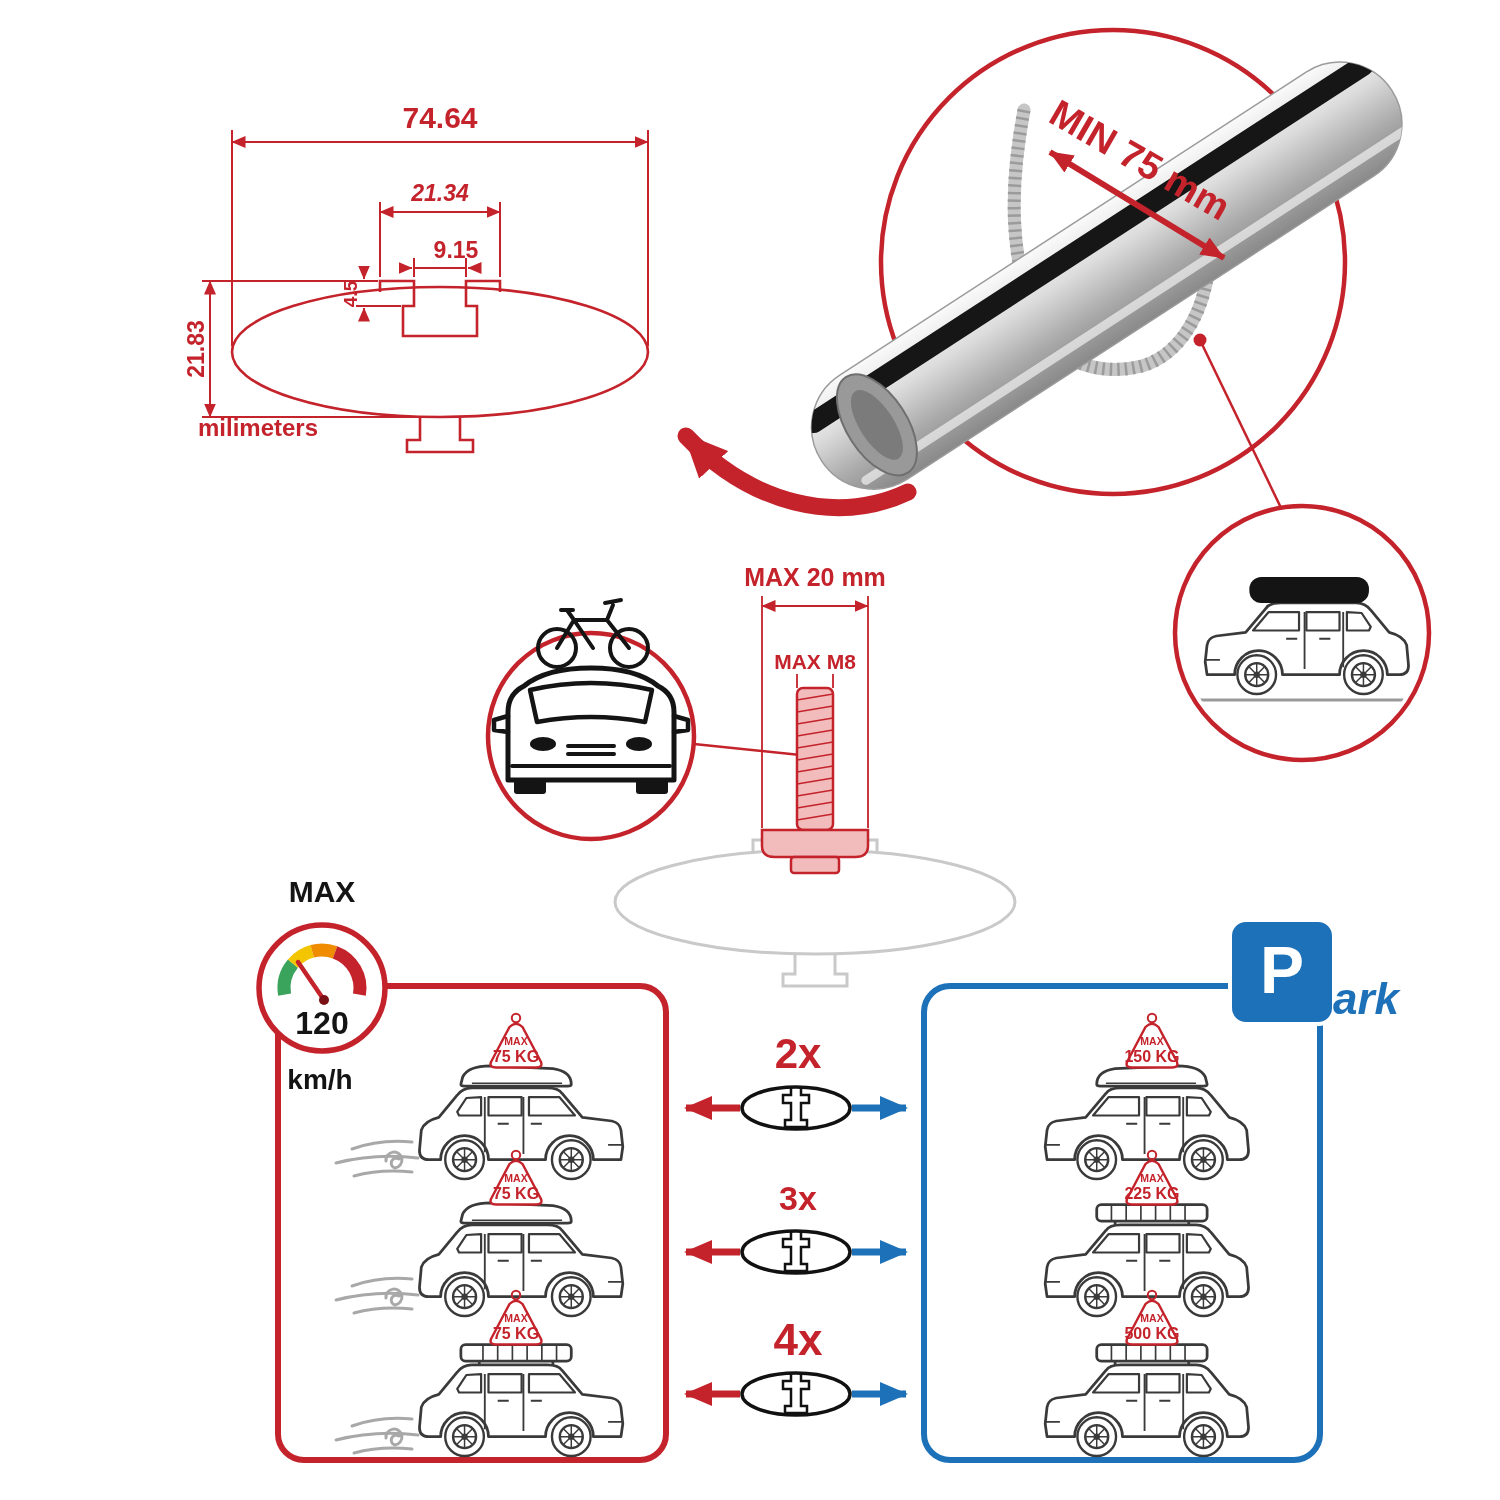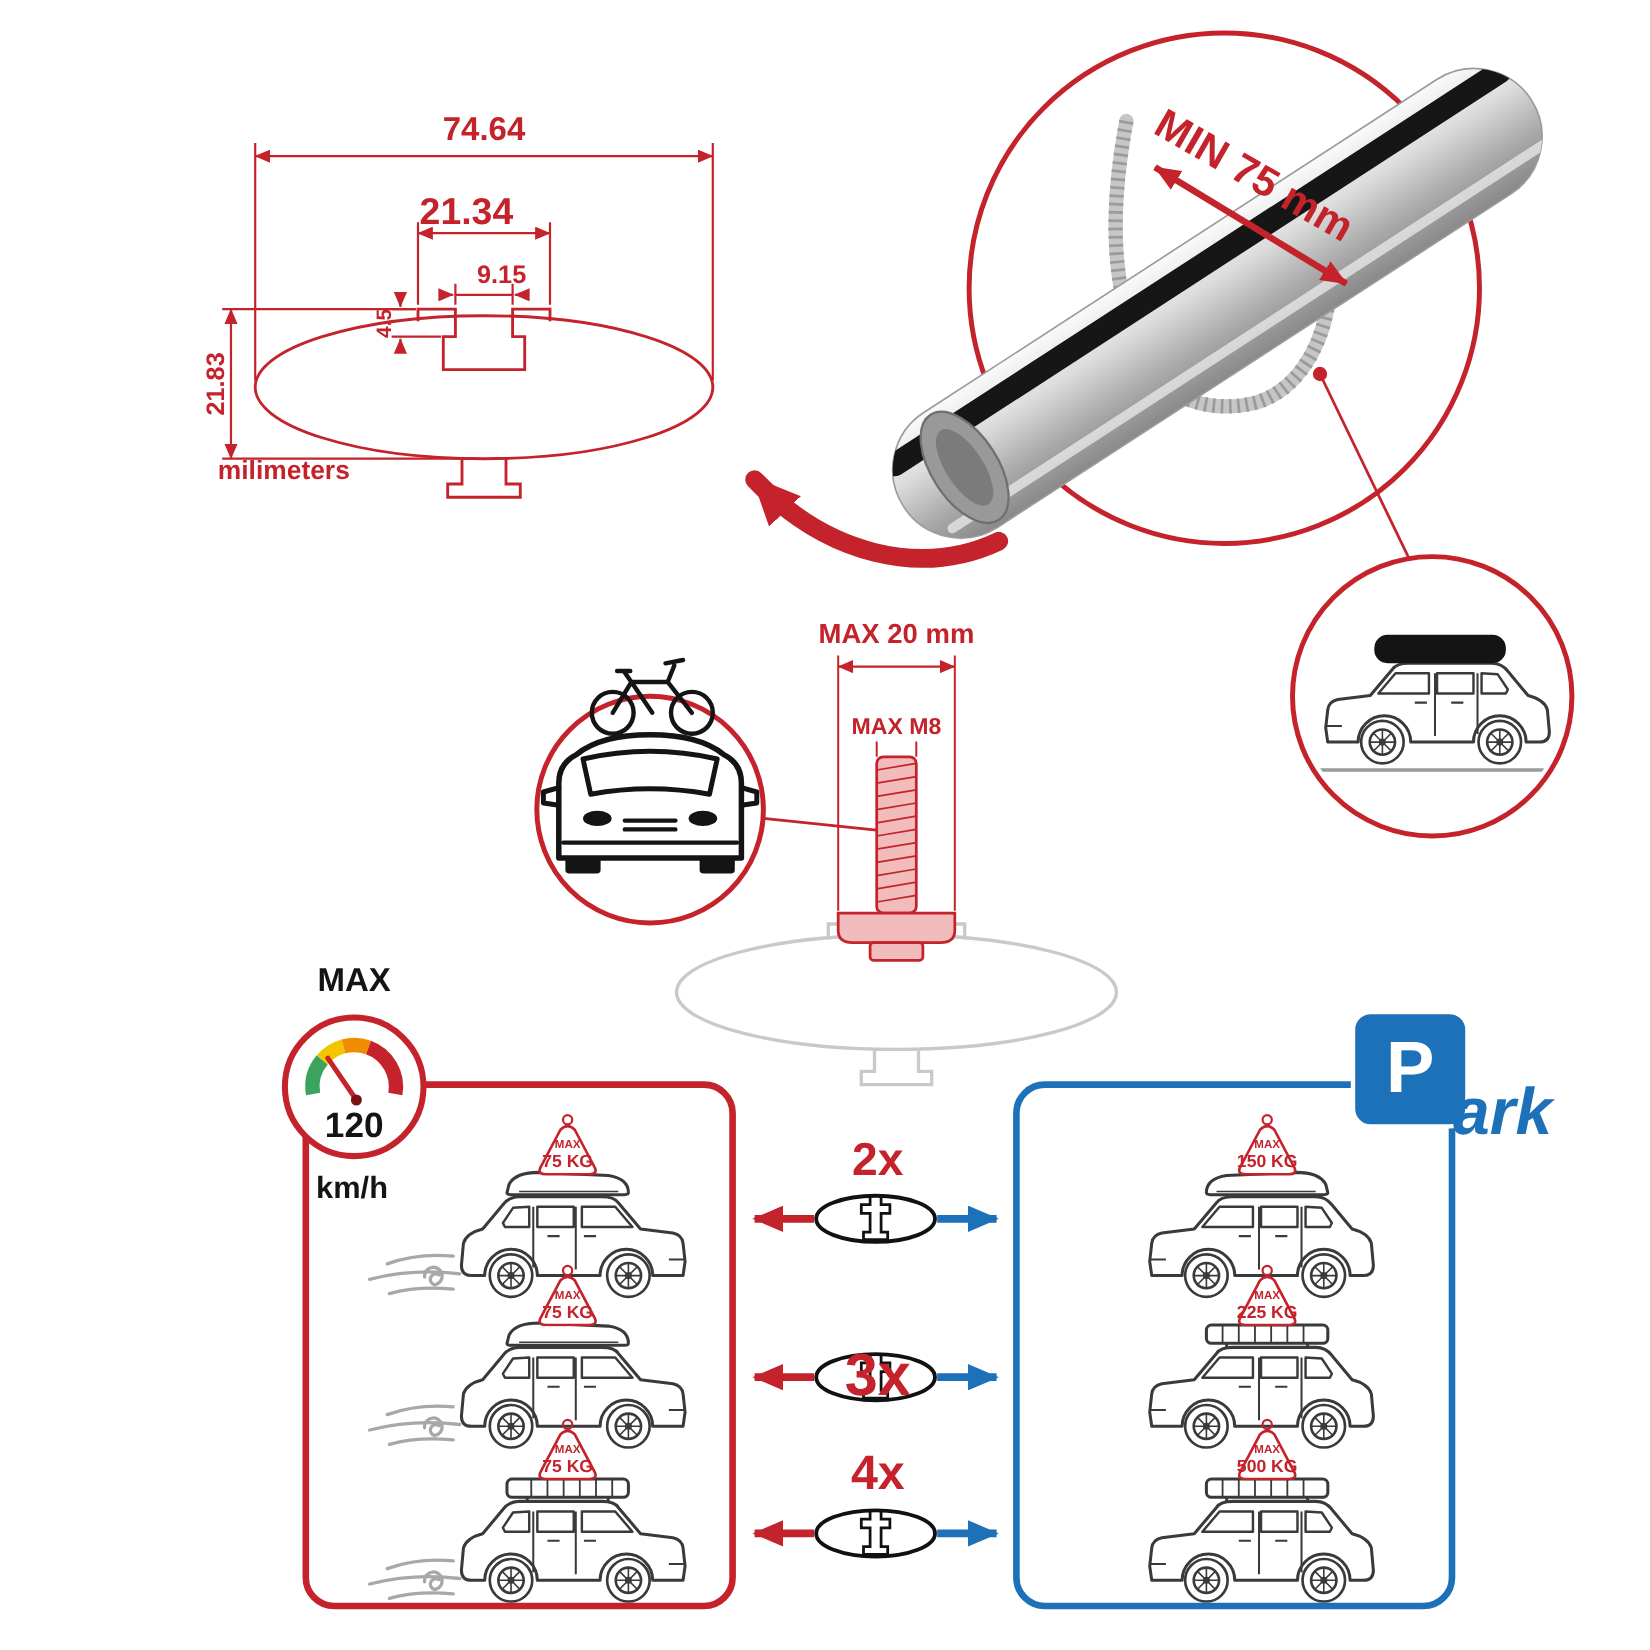--- a/index.html
+++ b/index.html
@@ -260,40 +260,40 @@
           <use href="#cargo-basket" x="62" y="-12"></use>
         </g>
     <g transform="translate(1036,1352) scale(0.92)">
           <use href="#car"></use>
           <use href="#cargo-basket" x="62" y="-12"></use>
         </g>
   </g>
 </svg>
 
 <span class="lbl" style="left:440px;top:118px;font-size:30px;">74.64</span>
-<span class="lbl" style="left:424px;top:193px;font-size:34px;">21.34</span>
+<span class="lbl" style="left:440px;top:193px;font-size:23px;font-style:italic;">21.34</span>
 <span class="lbl" style="left:456px;top:250px;font-size:23px;">9.15</span>
 <span class="lbl rotl" style="left:350px;top:294px;font-size:19px;">4.5</span>
 <span class="lbl rotl" style="left:196px;top:349px;font-size:23px;">21.83</span>
 <span class="lbl" style="left:258px;top:428px;font-size:24px;">milimeters</span>
 
 <span class="lbl rotbar" style="left:1140px;top:160px;font-size:38px;">MIN 75 mm</span>
 
 <span class="lbl" style="left:815px;top:577px;font-size:25px;">MAX 20 mm</span>
 <span class="lbl" style="left:815px;top:661px;font-size:21px;">MAX M8</span>
 
 <span class="lbl black" style="left:322px;top:892px;font-size:30px;">MAX</span>
 <span class="lbl black" style="left:322px;top:1023px;font-size:32px;">120</span>
 <span class="lbl black" style="left:320px;top:1080px;font-size:28px;">km/h</span>
 
 <span class="lbl white" style="left:1282px;top:970px;font-size:66px;">P</span>
-<span class="lbl blue italic" style="left:1366px;top:999px;font-size:60px;margin-top:12px;">ark</span>
+<span class="lbl blue italic" style="left:1366px;top:999px;font-size:44px;">ark</span>
 
 <span class="lbl" style="left:798px;top:1054px;font-size:42px;">2x</span>
-<span class="lbl" style="left:798px;top:1250px;font-size:54px;">3x</span>
+<span class="lbl" style="left:798px;top:1198px;font-size:34px;">3x</span>
 <span class="lbl" style="left:798px;top:1340px;font-size:44px;text-align:right;">4x</span>
 
 <div class="tag" style="left:482px;top:1011px;">
   <svg width="68" height="58" viewBox="0 0 68 58">
         <path d="M9,51 L27.5,16 Q34,9.5 40.5,16 L59,51 Q61,56.5 54,56.5 L14,56.5 Q7,56.5 9,51 Z" fill="#fff" stroke="#c4232b" stroke-width="2.4"></path>
         <circle cx="34" cy="7" r="4.2" fill="none" stroke="#c4232b" stroke-width="2"></circle>
       </svg>
   <span class="l1">MAX</span>
   <span class="l2">75 KG</span>
 </div>

